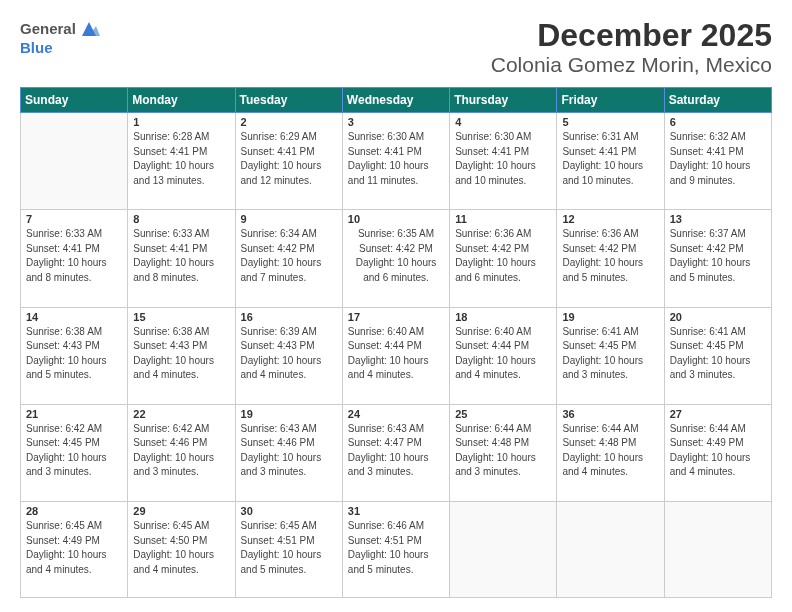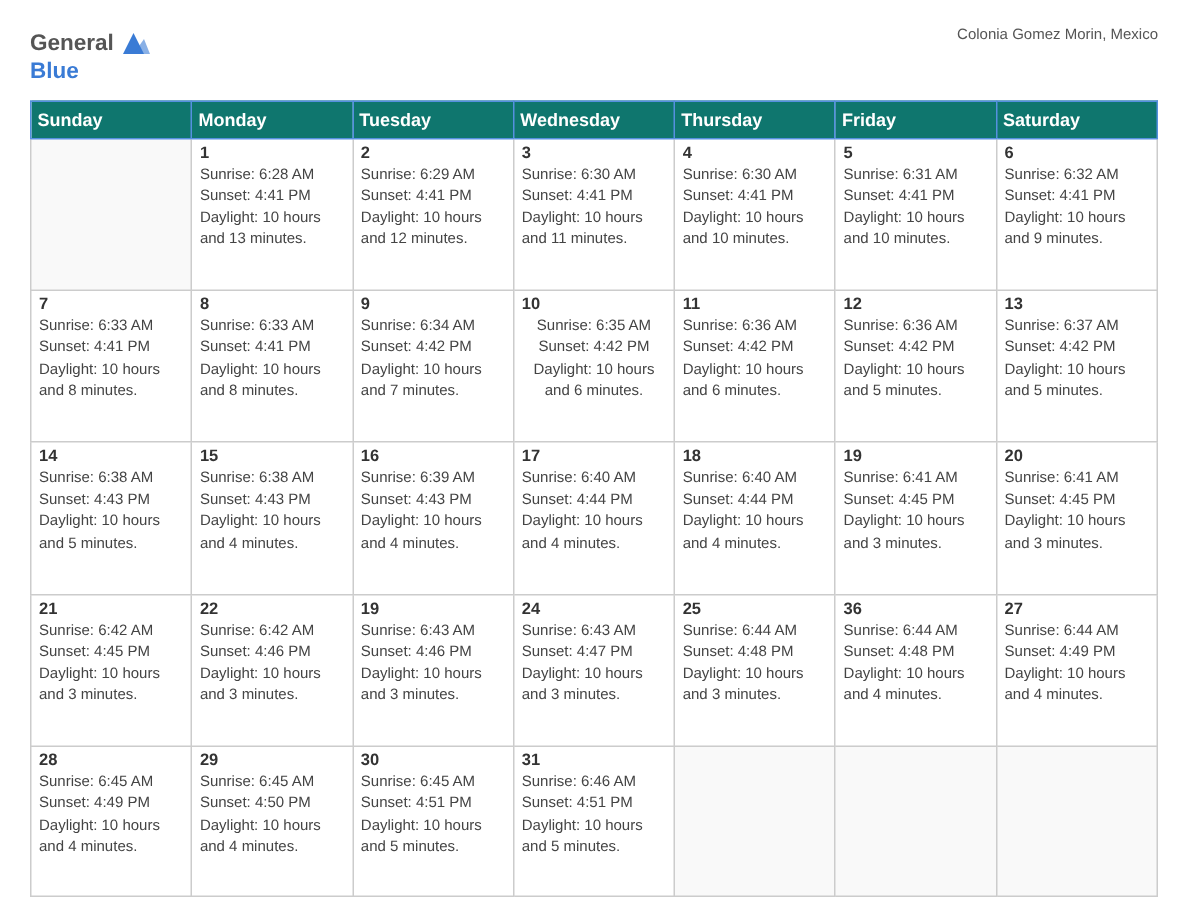--- a/index.html
+++ b/index.html
@@ -45,21 +45,21 @@
     .title-block {
       text-align: right;
     }
     .month-title {
       font-size: 32px;
       font-weight: bold;
       color: #333;
       line-height: 1.1;
     }
     .location-title {
-      font-size: 10px;
+      font-size: 21px;
       color: #555;
     }
     .calendar {
       flex: 1;
       border: 1px solid #ccc;
       border-collapse: collapse;
       width: 100%;
       table-layout: fixed;
     }
     .calendar th {
@@ -111,20 +111,21 @@
           <span class="logo-text-general">General</span>
           <svg class="logo-icon" viewBox="0 0 22 22">
             <polygon points="4,18 11,4 18,18" fill="#3a7bd5"></polygon>
             <polygon points="11,18 18,8 22,18" fill="#3a7bd5" opacity="0.6"></polygon>
           </svg>
         </div>
         <span class="logo-text-blue">Blue</span>
       </div>
     </div>
     <div class="title-block">
+      <div class="month-title">December 2025</div>
       <div class="location-title">Colonia Gomez Morin, Mexico</div>
     </div>
   </div>
 
   <table class="calendar">
     <thead>
       <tr>
         <th>Sunday</th>
         <th>Monday</th>
         <th>Tuesday</th>

